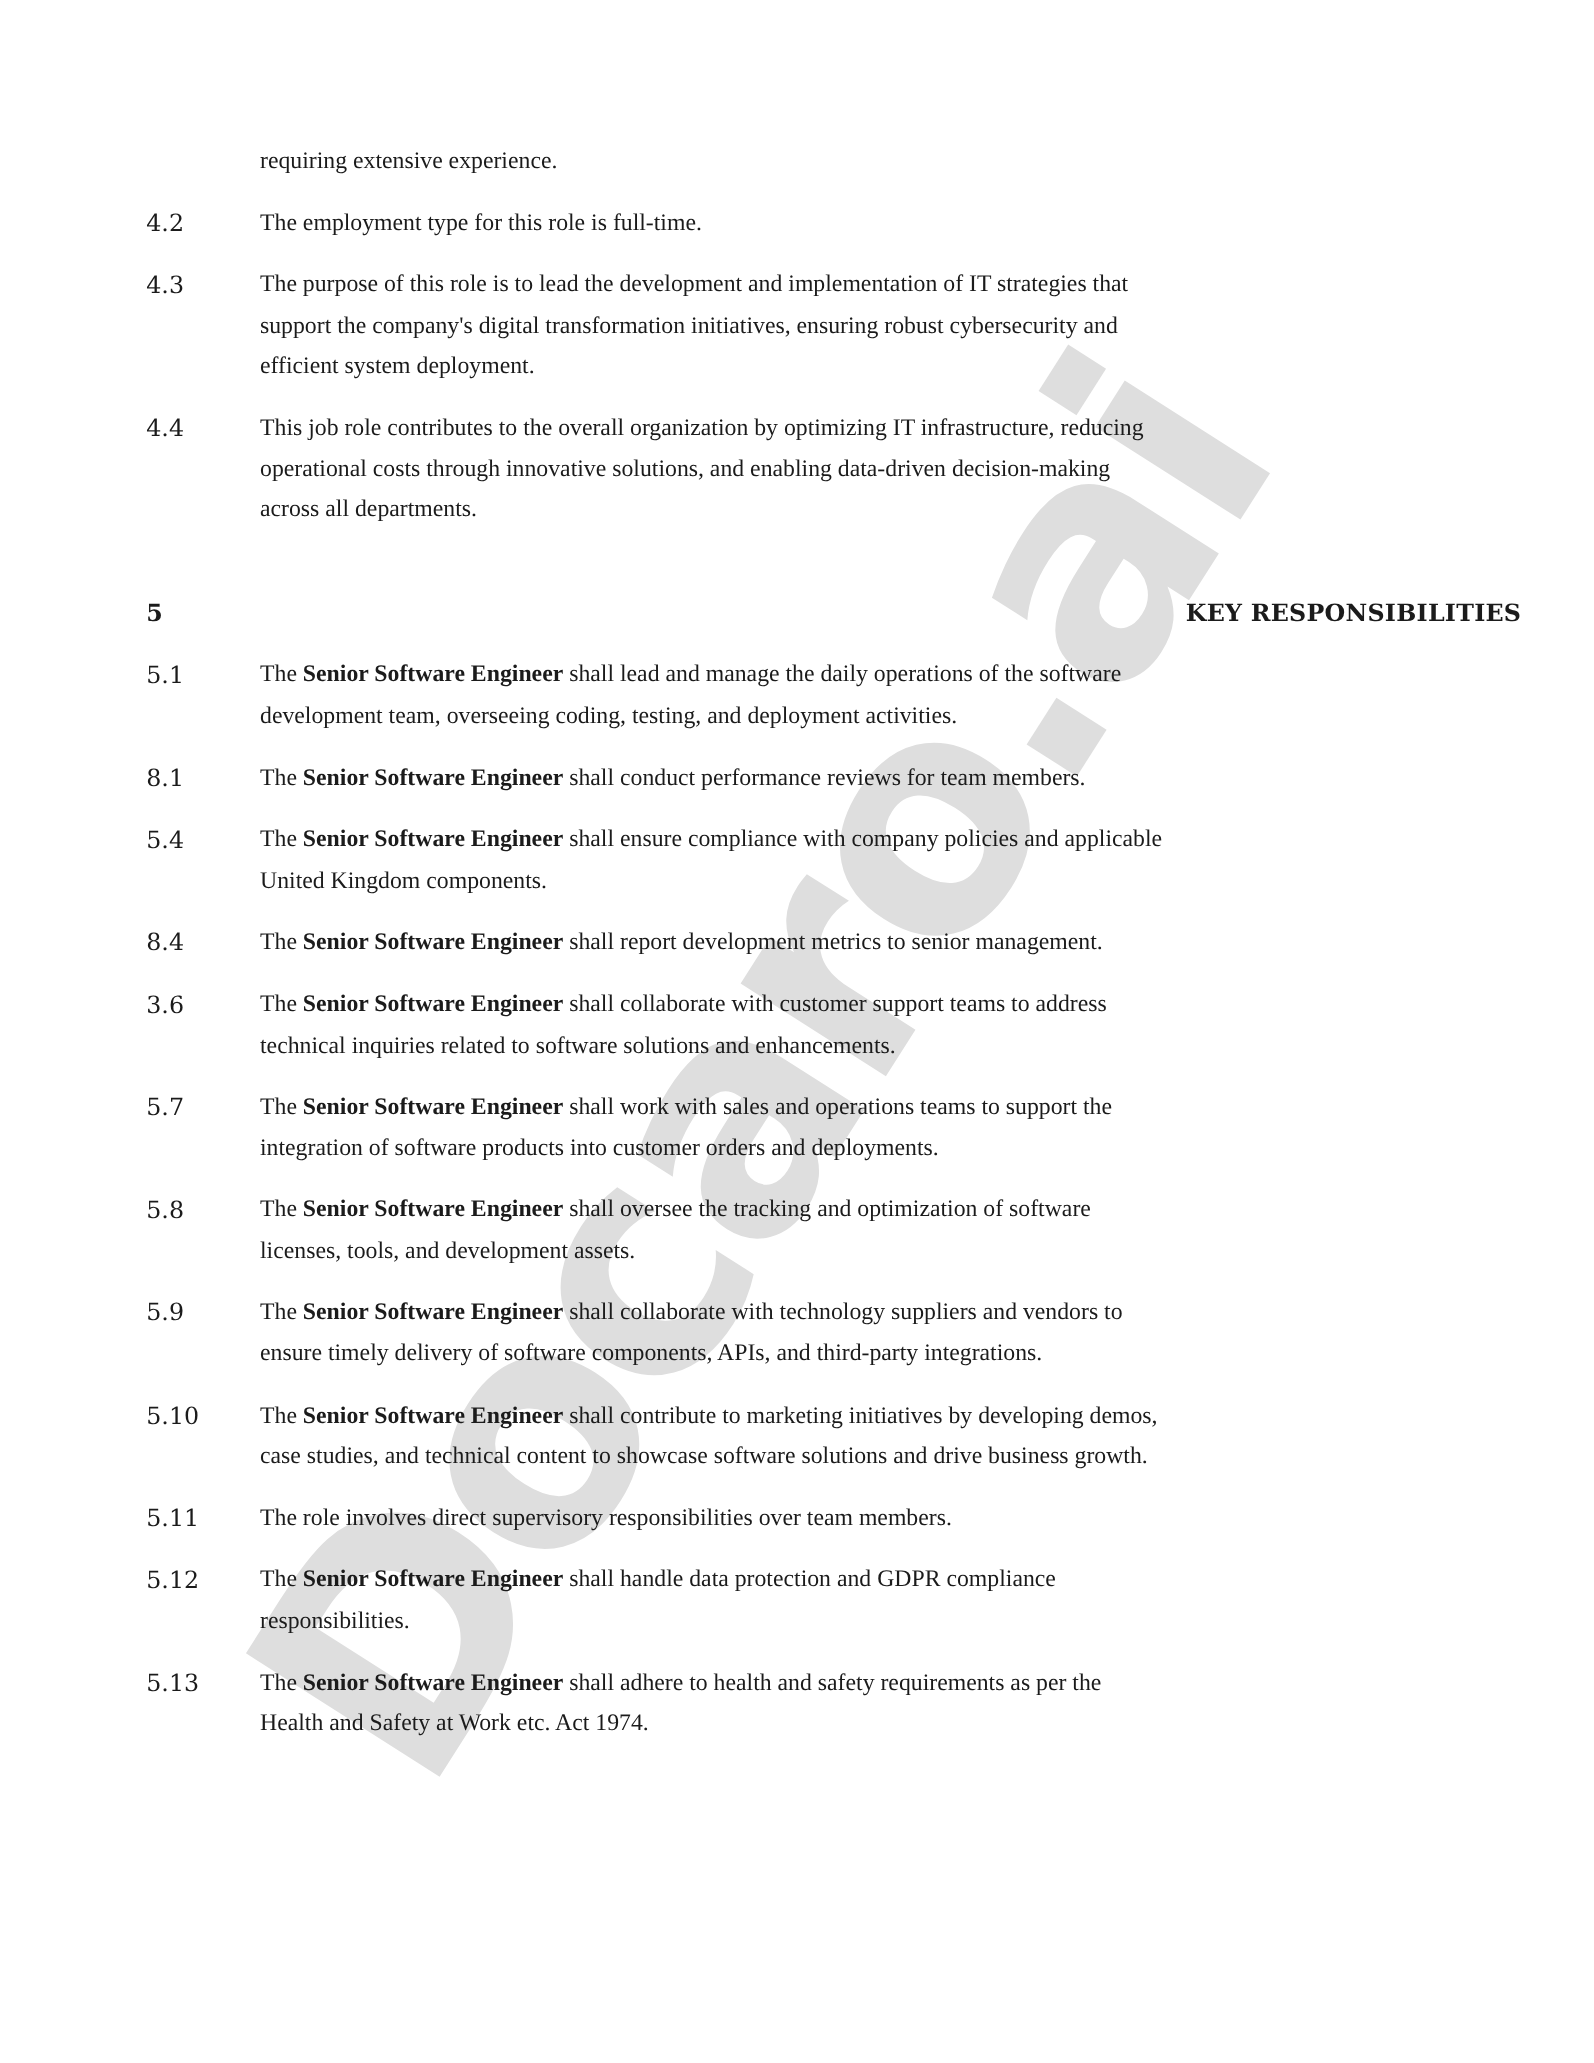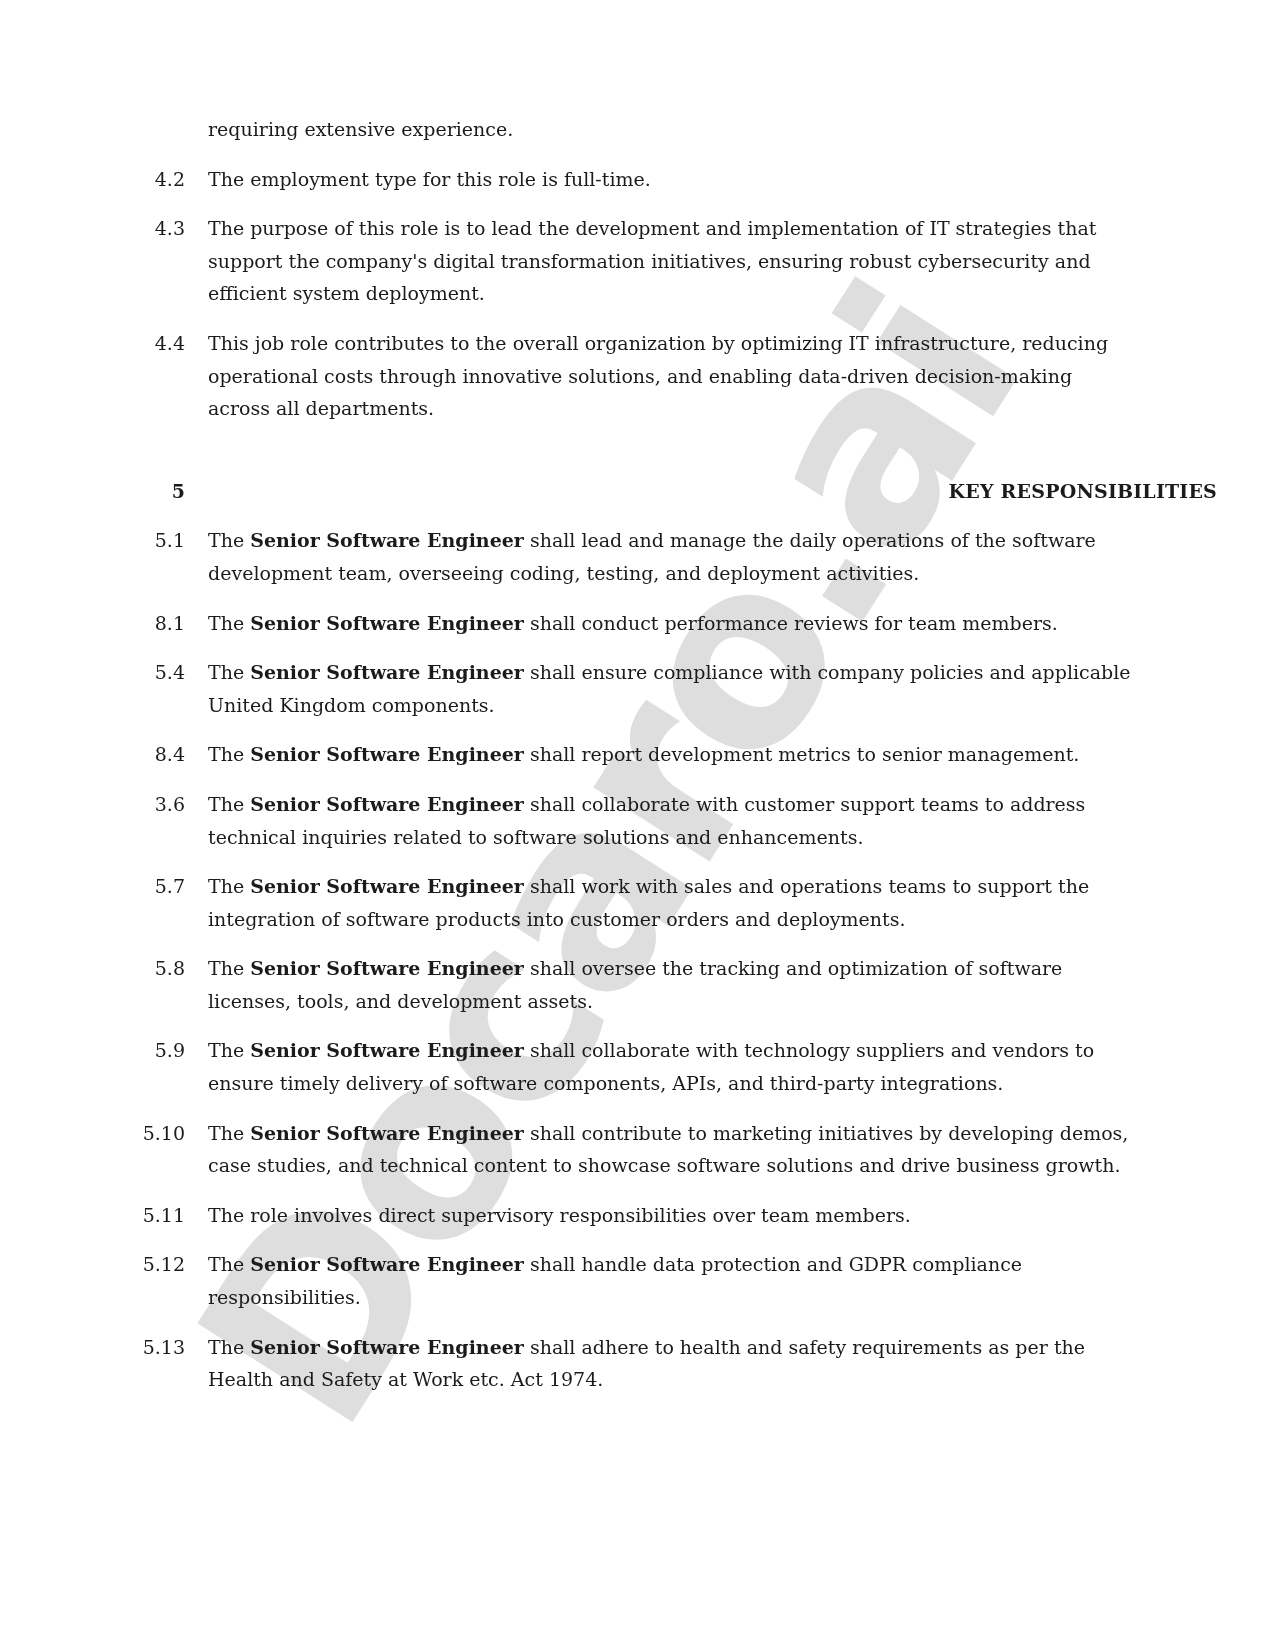--- a/index.html
+++ b/index.html
@@ -40,23 +40,22 @@
   .item {
     position: relative;
     padding-left: 91px;
     margin-bottom: 17px;
   }
   .num {
     position: absolute;
     left: 0;
     top: 0;
     width: 68px;
-    text-align: right;
   }
-  .txt { white-space: nowrap; }
+  .txt { white-space: nowrap; font-family: Liberation Serif, serif; }
   .b { font-weight: bold; }
   .heading {
     position: relative;
     padding-left: 91px;
     margin: 50px 0 17px 0;
     font-weight: bold;
   }
   .heading .num { font-weight: bold; }
   .heading .title { letter-spacing: 0.2px; white-space: nowrap; text-align: right; }
 </style>

